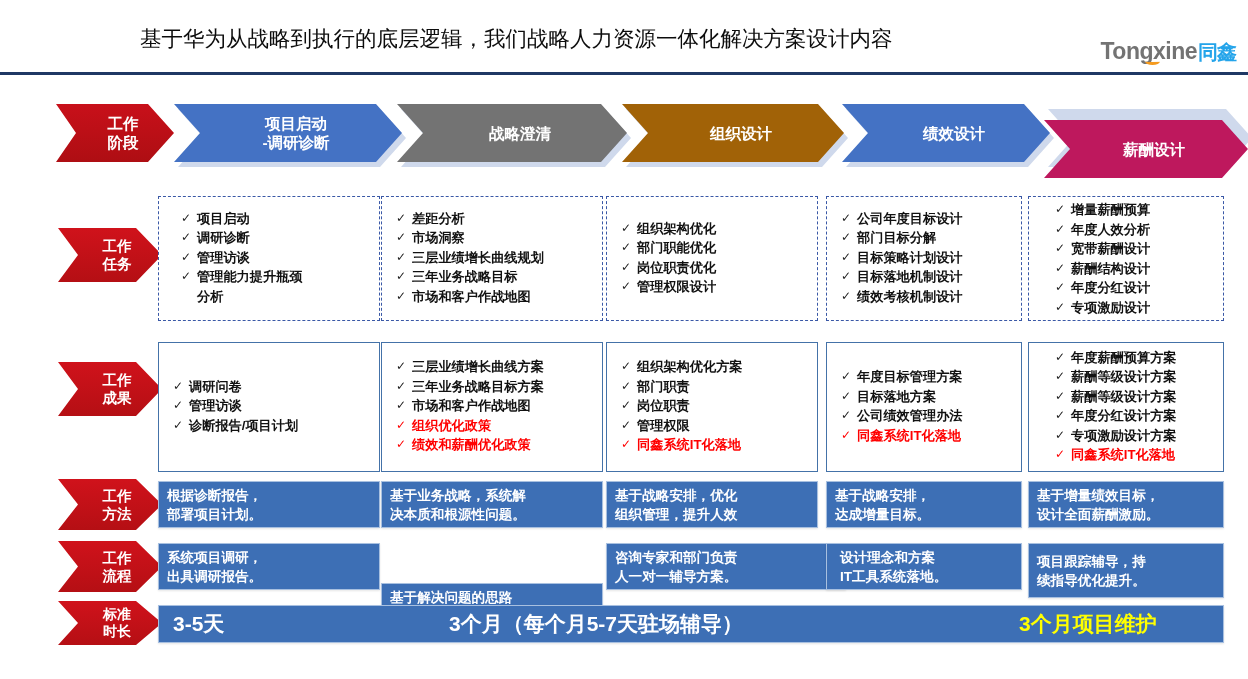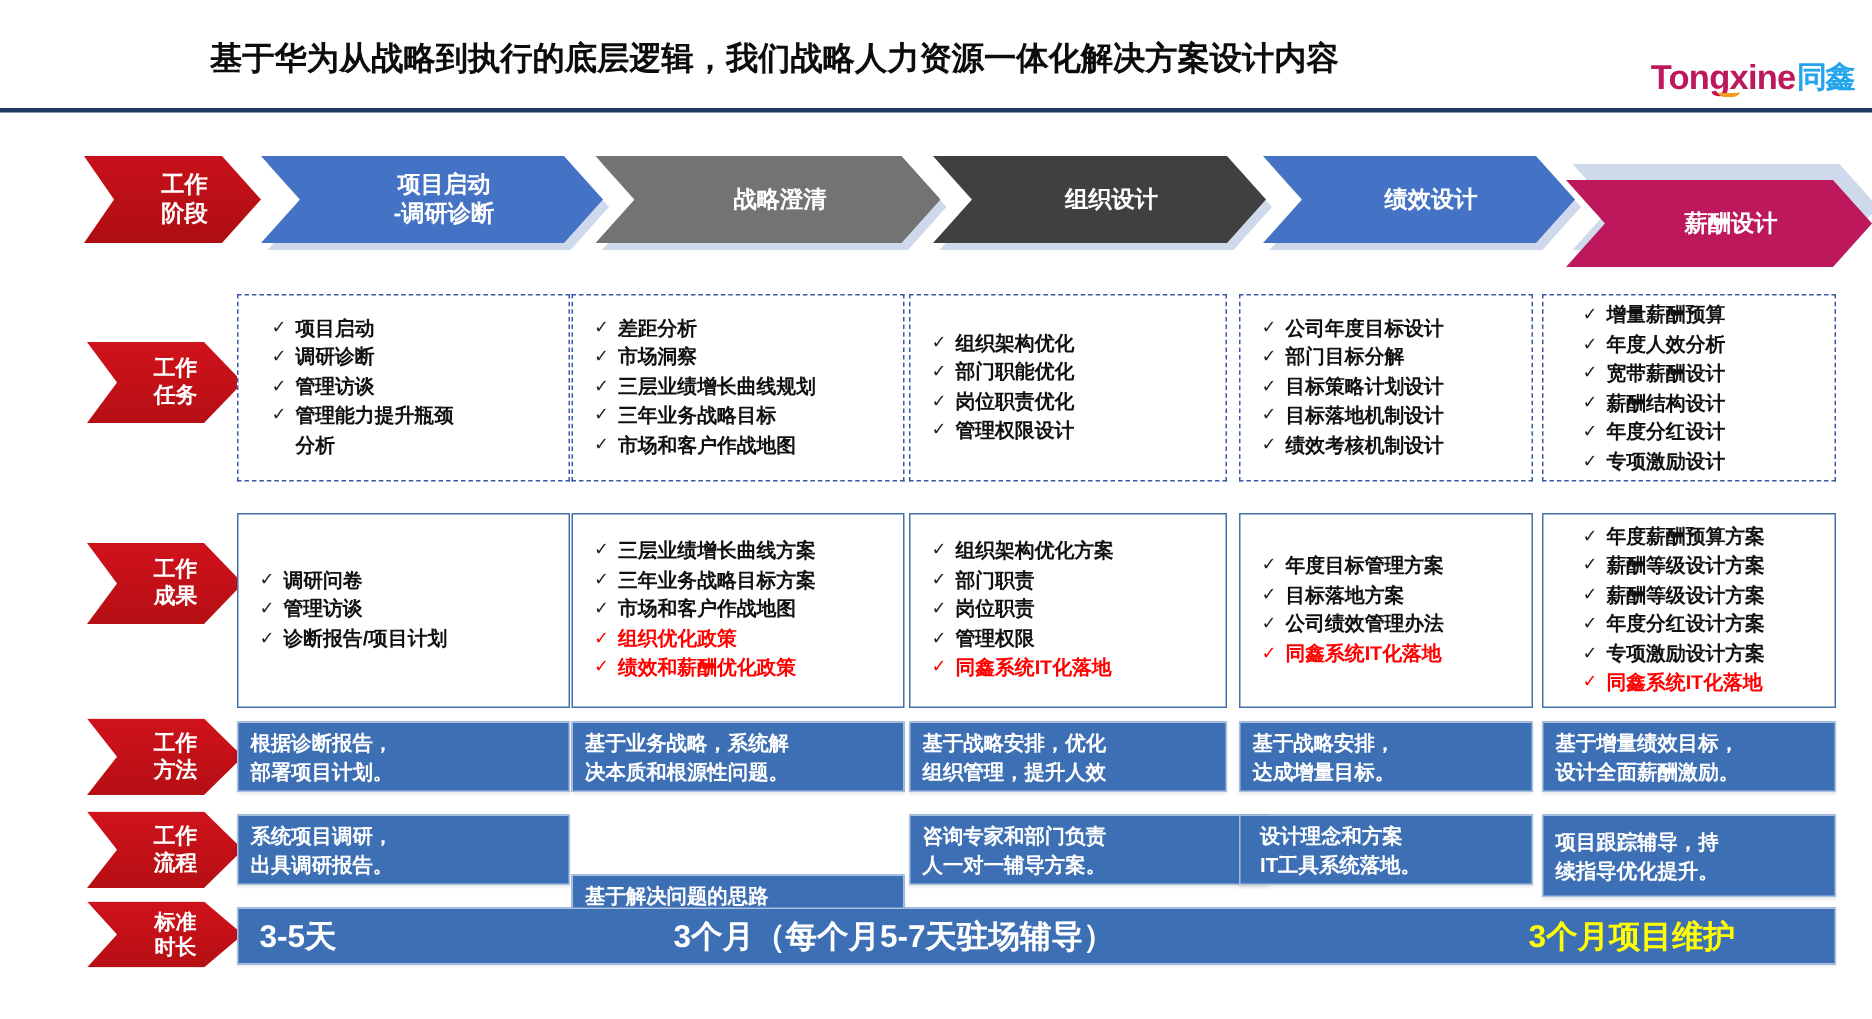--- a/index.html
+++ b/index.html
@@ -7,31 +7,31 @@
     width: 1248px; height: 679px;
     background: #ffffff;
     font-family: "Liberation Sans", "DejaVu Sans", sans-serif;
     overflow: hidden;
   }
   #slide { position: relative; width: 1248px; height: 679px; background: #fff; }
 
   
   #title {
     position: absolute; left: 140px; top: 24px; width: 960px;
-    font-size: 21.5px; font-weight: bold; color: #0c0c0c;
+    font-size: 21.5px; font-weight: normal; color: #0c0c0c;
     letter-spacing: 0px; text-align: left; line-height: 30px;
     white-space: nowrap;
   }
   #logo {
     position: absolute; right: 12px; top: 38px;
     display: flex; align-items: flex-end; gap: 1px;
   }
   #logo .word {
     position: relative;
-    font-size: 23px; font-weight: bold; color: #be185d;
+    font-size: 23px; font-weight: bold; color: #737373;
     letter-spacing: -0.5px; line-height: 26px;
   }
   #logo .smile {
     position: absolute; left: 45px; bottom: -1px; width: 15px; height: 7px;
     border-bottom: 3px solid #F59A1E;
     border-radius: 0 0 50% 50%;
   }
   #logo .cn {
     font-size: 20px; font-weight: bold; color: #24A4EA; line-height: 24px;
     letter-spacing: -1px;
@@ -143,21 +143,21 @@
       <div class="chev-shadow" style="left: 122px; width: 228px;"></div>
       <div class="chev" style="left: 118px; width: 228px; background: rgb(68, 114, 196);">
         <div class="lbl">项目启动
 -调研诊断</div>
       </div>
       <div class="chev-shadow" style="left: 345px; width: 230px;"></div>
       <div class="chev" style="left: 341px; width: 230px; background: #737373;">
         <div class="lbl">战略澄清</div>
       </div>
       <div class="chev-shadow" style="left: 570px; width: 222px;"></div>
-      <div class="chev" style="left: 566px; width: 222px; background: #404040;">
+      <div class="chev" style="left: 566px; width: 222px; background: #a16207;">
         <div class="lbl">组织设计</div>
       </div>
       <div class="chev-shadow" style="left: 790px; width: 208px;"></div>
       <div class="chev" style="left: 786px; width: 208px; background: rgb(68, 114, 196);">
         <div class="lbl">绩效设计</div>
       </div>
       <div class="chev-shadow" style="left: 992px; width: 204px;"></div>
       <div class="chev" style="left: 988px; width: 204px; background: #be185d; margin-top: 16px;">
         <div class="lbl">薪酬设计</div>
       </div>

